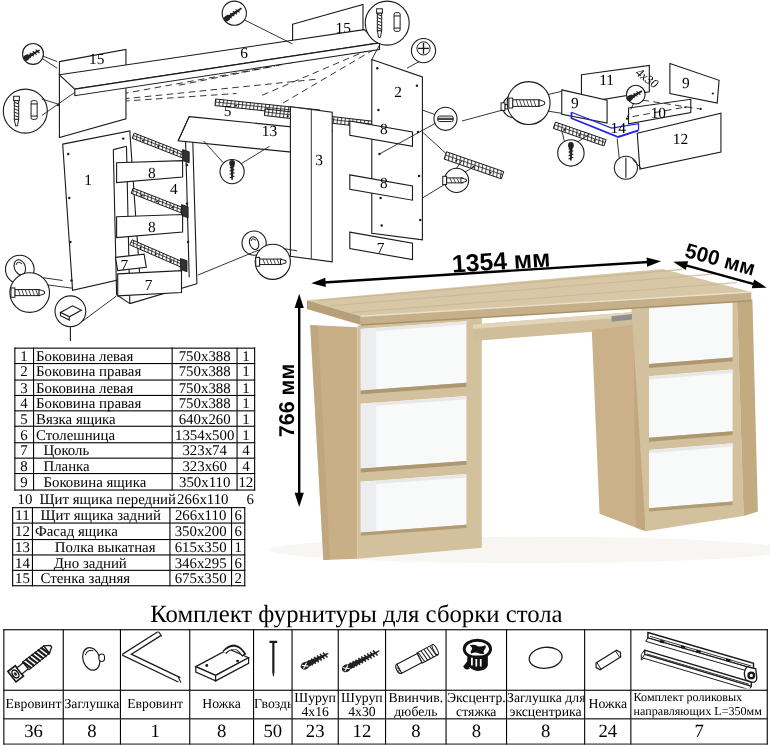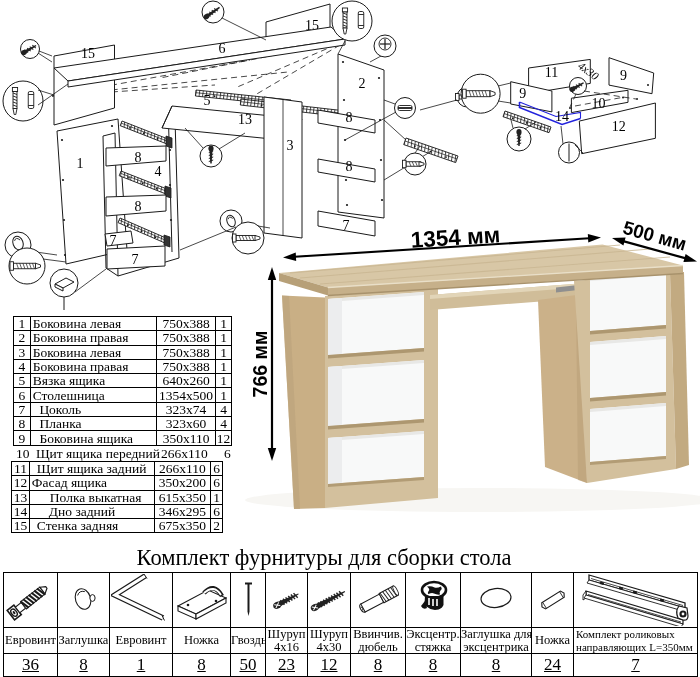--- a/index.html
+++ b/index.html
@@ -8,21 +8,21 @@
   .abs{position:absolute;}
   table{border-collapse:collapse;}
   .pt{font-family:"Liberation Serif",serif;font-size:13.5px;color:#000;}
   .pt td{border:1px solid #000;padding:0 2px;height:13.3px;line-height:13px;white-space:nowrap;}
   .pt td.num{text-align:center;padding:0;}
   .pt td.sz{text-align:center;padding:0;}
   .hw{font-family:"Liberation Serif",serif;font-size:12px;color:#000;table-layout:fixed;}
   .hw td{border:1px solid #000;text-align:center;vertical-align:middle;padding:0;overflow:hidden;}
   .hw td svg{display:block;margin:0 auto;}
   .hw .nm{font-size:12.5px;line-height:12.3px;height:25px;white-space:nowrap;}
-  .hw .qty{font-size:17px;height:22px;line-height:22px;text-decoration:underline;}
+  .hw .qty{font-size:17px;height:22px;line-height:22px;}
 </style>
 </head>
 <body>
 <div id="page">
 
   <svg class="abs" style="left:0;top:0" width="700" height="677" viewBox="0 0 700 677">
   <defs>
         <pattern id="hatch" width="3.5" height="6" patternUnits="userSpaceOnUse" patternTransform="rotate(8)">
           <rect width="3.5" height="6" fill="#fff"></rect>
           <line x1="0.5" y1="0" x2="0.5" y2="6" stroke="#444" stroke-width="1"></line>

